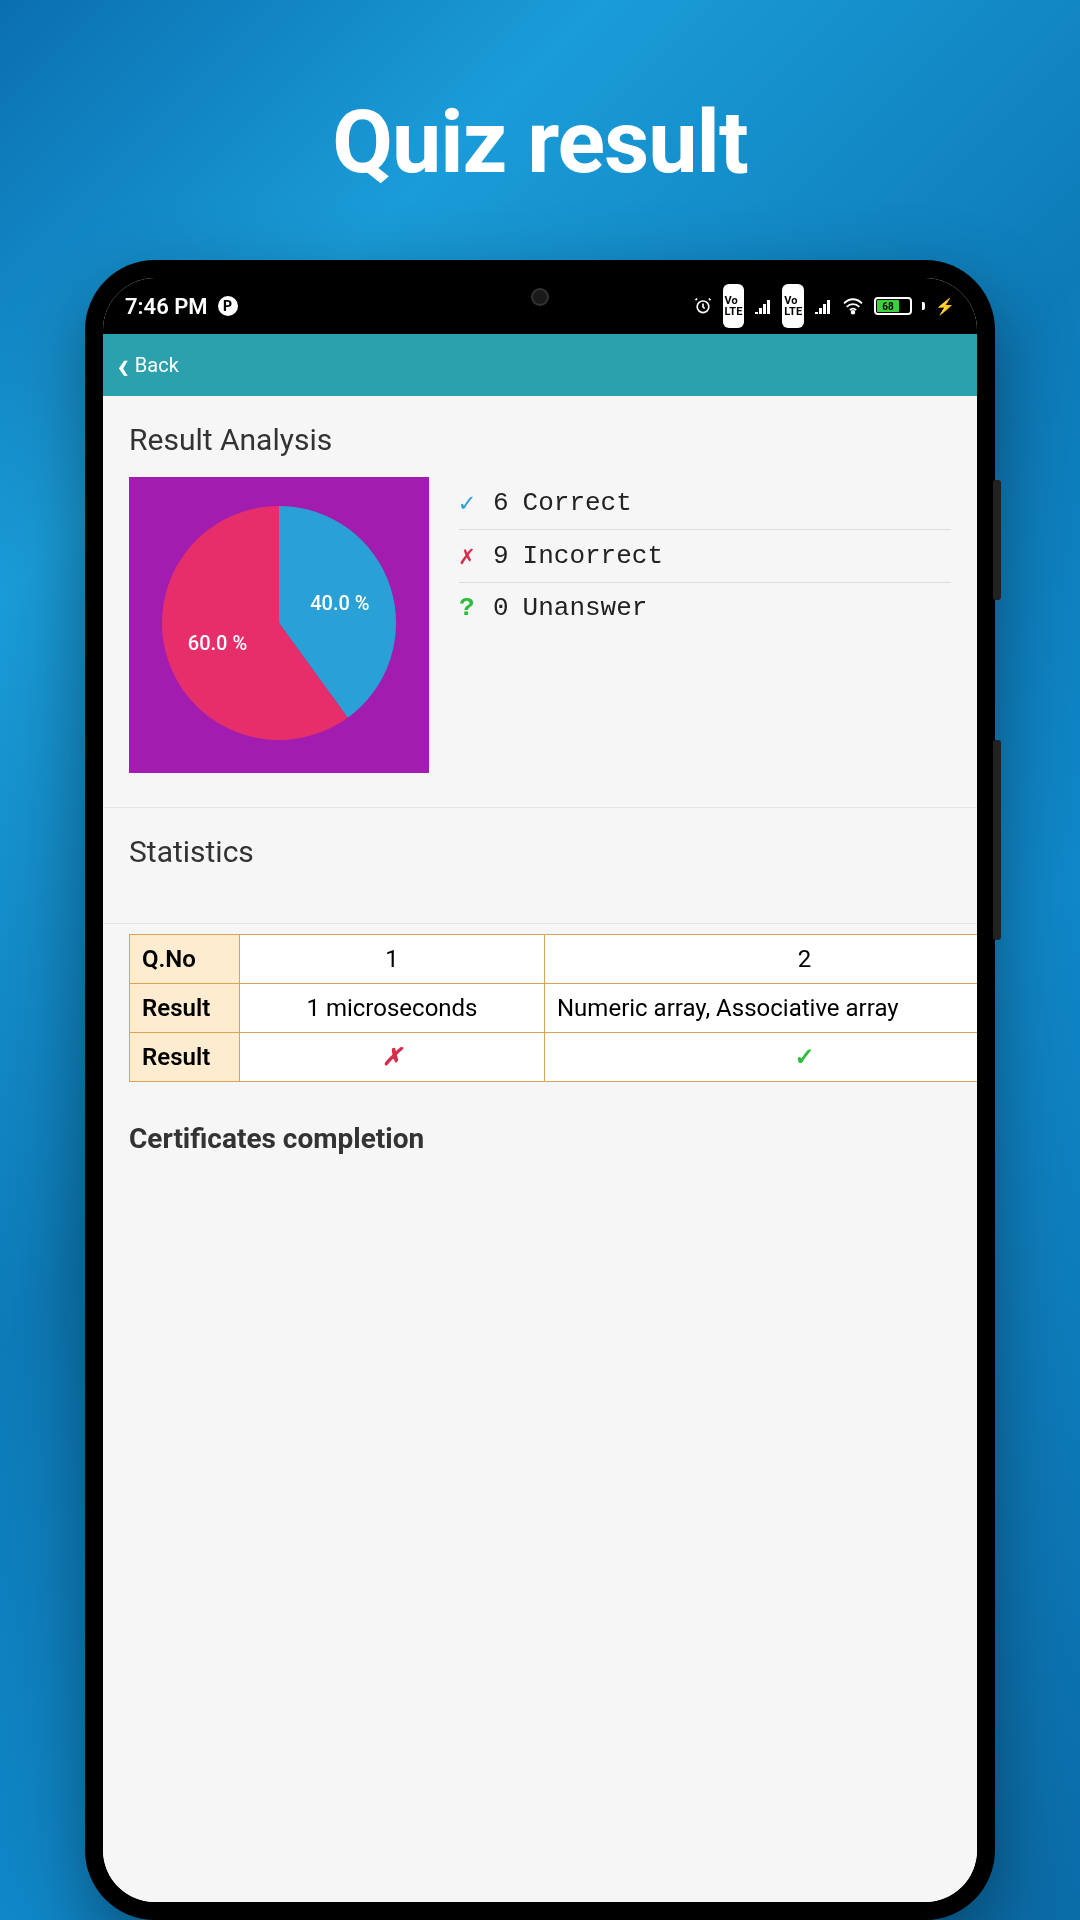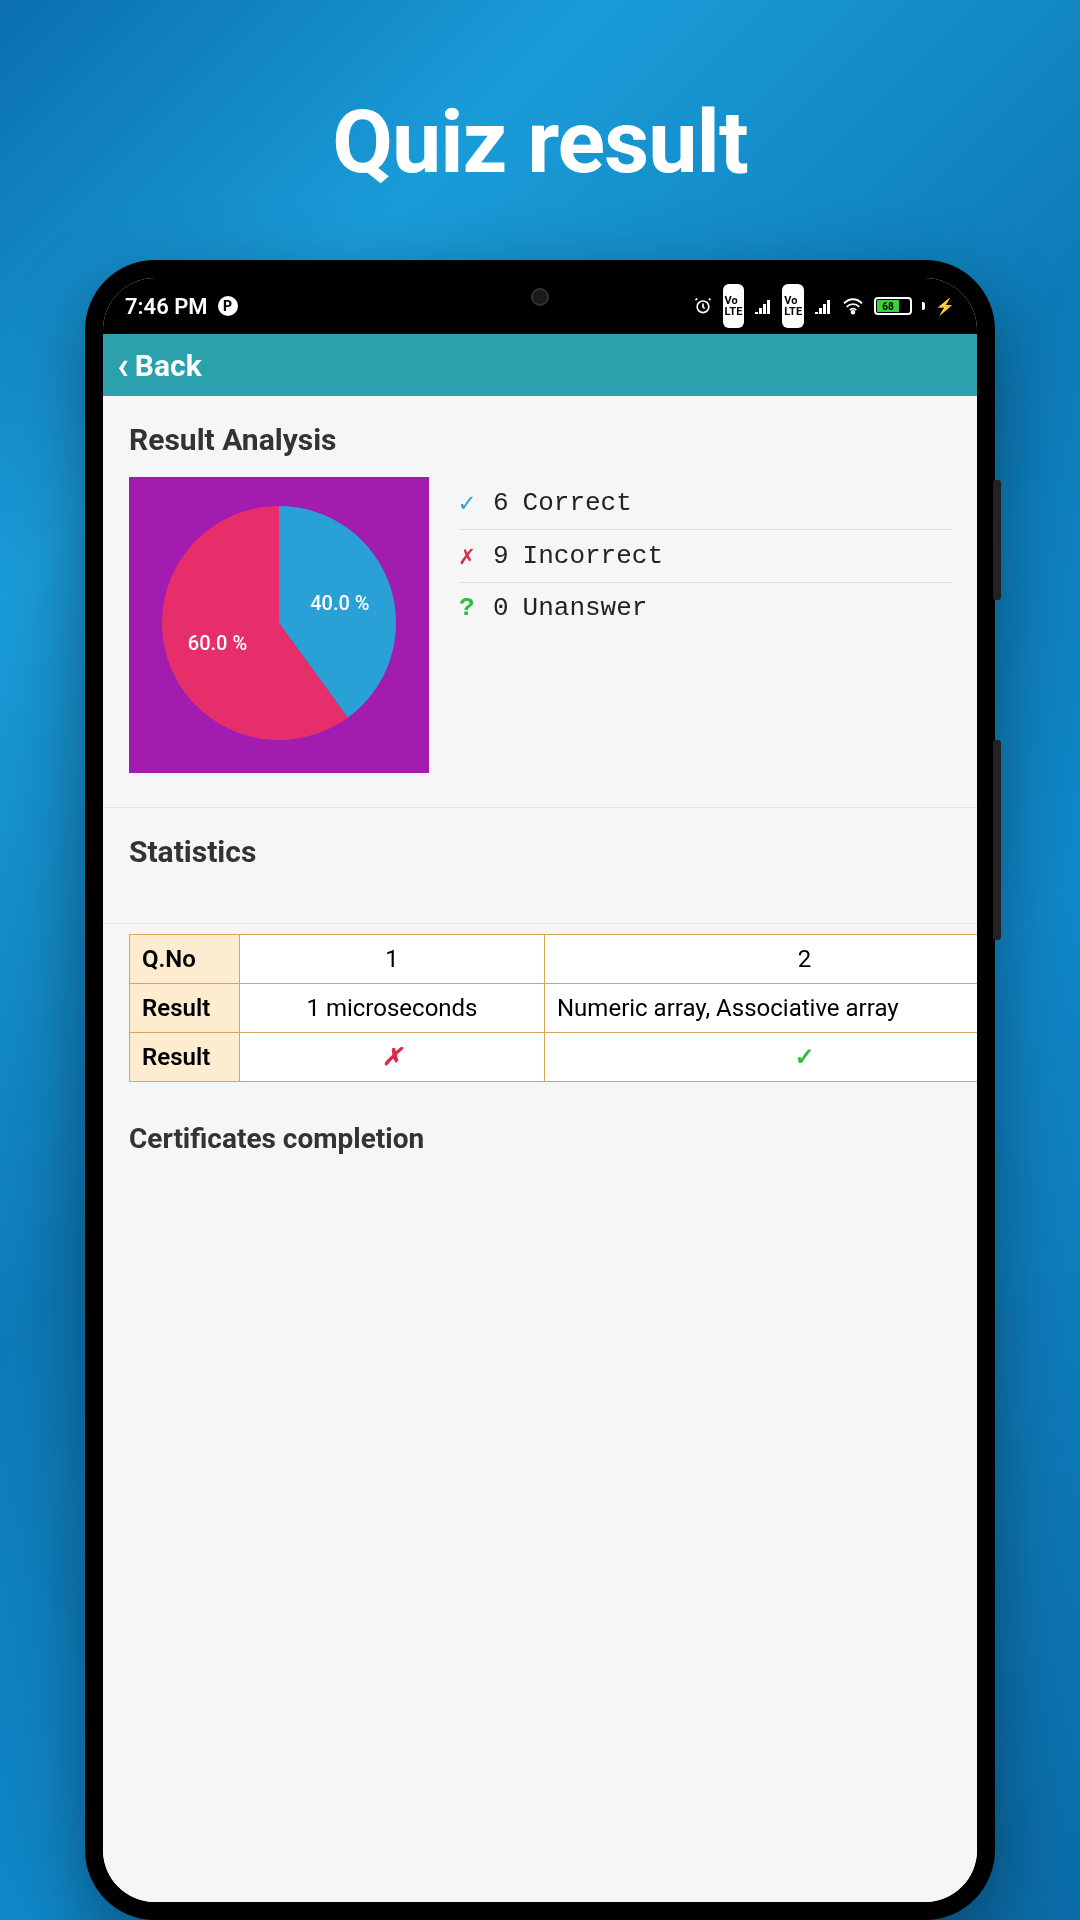--- a/index.html
+++ b/index.html
@@ -44,25 +44,25 @@
   .battery { display:inline-flex; align-items:center; gap:10px; }
   .battery-body { width:38px; height:18px; border:2px solid #fff; border-radius:4px; position:relative; display:flex; align-items:center; padding:1px; }
   .battery-fill { height:100%; background:#3bd13b; border-radius:1px; display:flex; align-items:center; justify-content:center; font-size:10px; color:#000; font-weight:700; }
   .battery-tip { width:3px; height:8px; background:#fff; border-radius:0 2px 2px 0; }
 
   .appbar {
     height: 62px; background: #2aa1ad; color: #fff; display: flex; align-items: center;
     padding: 0 14px; gap: 6px;
   }
   .appbar .chev { font-size: 38px; font-weight:700; line-height:1; }
-  .appbar .lbl { font-size: 30px; font-weight:700; }
+  .appbar .lbl { font-size: 20px; font-weight:400; }
 
   .content { flex:1; overflow:hidden; background:#f6f6f6; padding: 0 0 0 0; }
   .section { padding: 26px 26px 10px 26px; }
-  .sec-title { font-size: 30px; font-weight:700; color:#333; margin-bottom: 20px; }
+  .sec-title { font-size: 30px; font-weight:400; color:#333; margin-bottom: 20px; }
 
   .pie-wrap { display:flex; gap:30px; align-items:flex-start; }
   .pie-card { background:#a21caf; padding: 16px 20px 20px 20px; }
   .pie { position:relative; width: 260px; height: 260px; }
   .pie-label { position:absolute; color:#fff; font-size:20px; font-weight:500; }
   .legend { flex:1; }
   .legend-row { display:flex; align-items:center; gap:14px; padding:10px 0; border-bottom:1px solid #ddd; font-family: "Courier New", monospace; font-size:26px; color:#222; }
   .legend-row:last-child{ border-bottom:none;}
   .legend-sym { width:20px; font-weight:700; }
 

